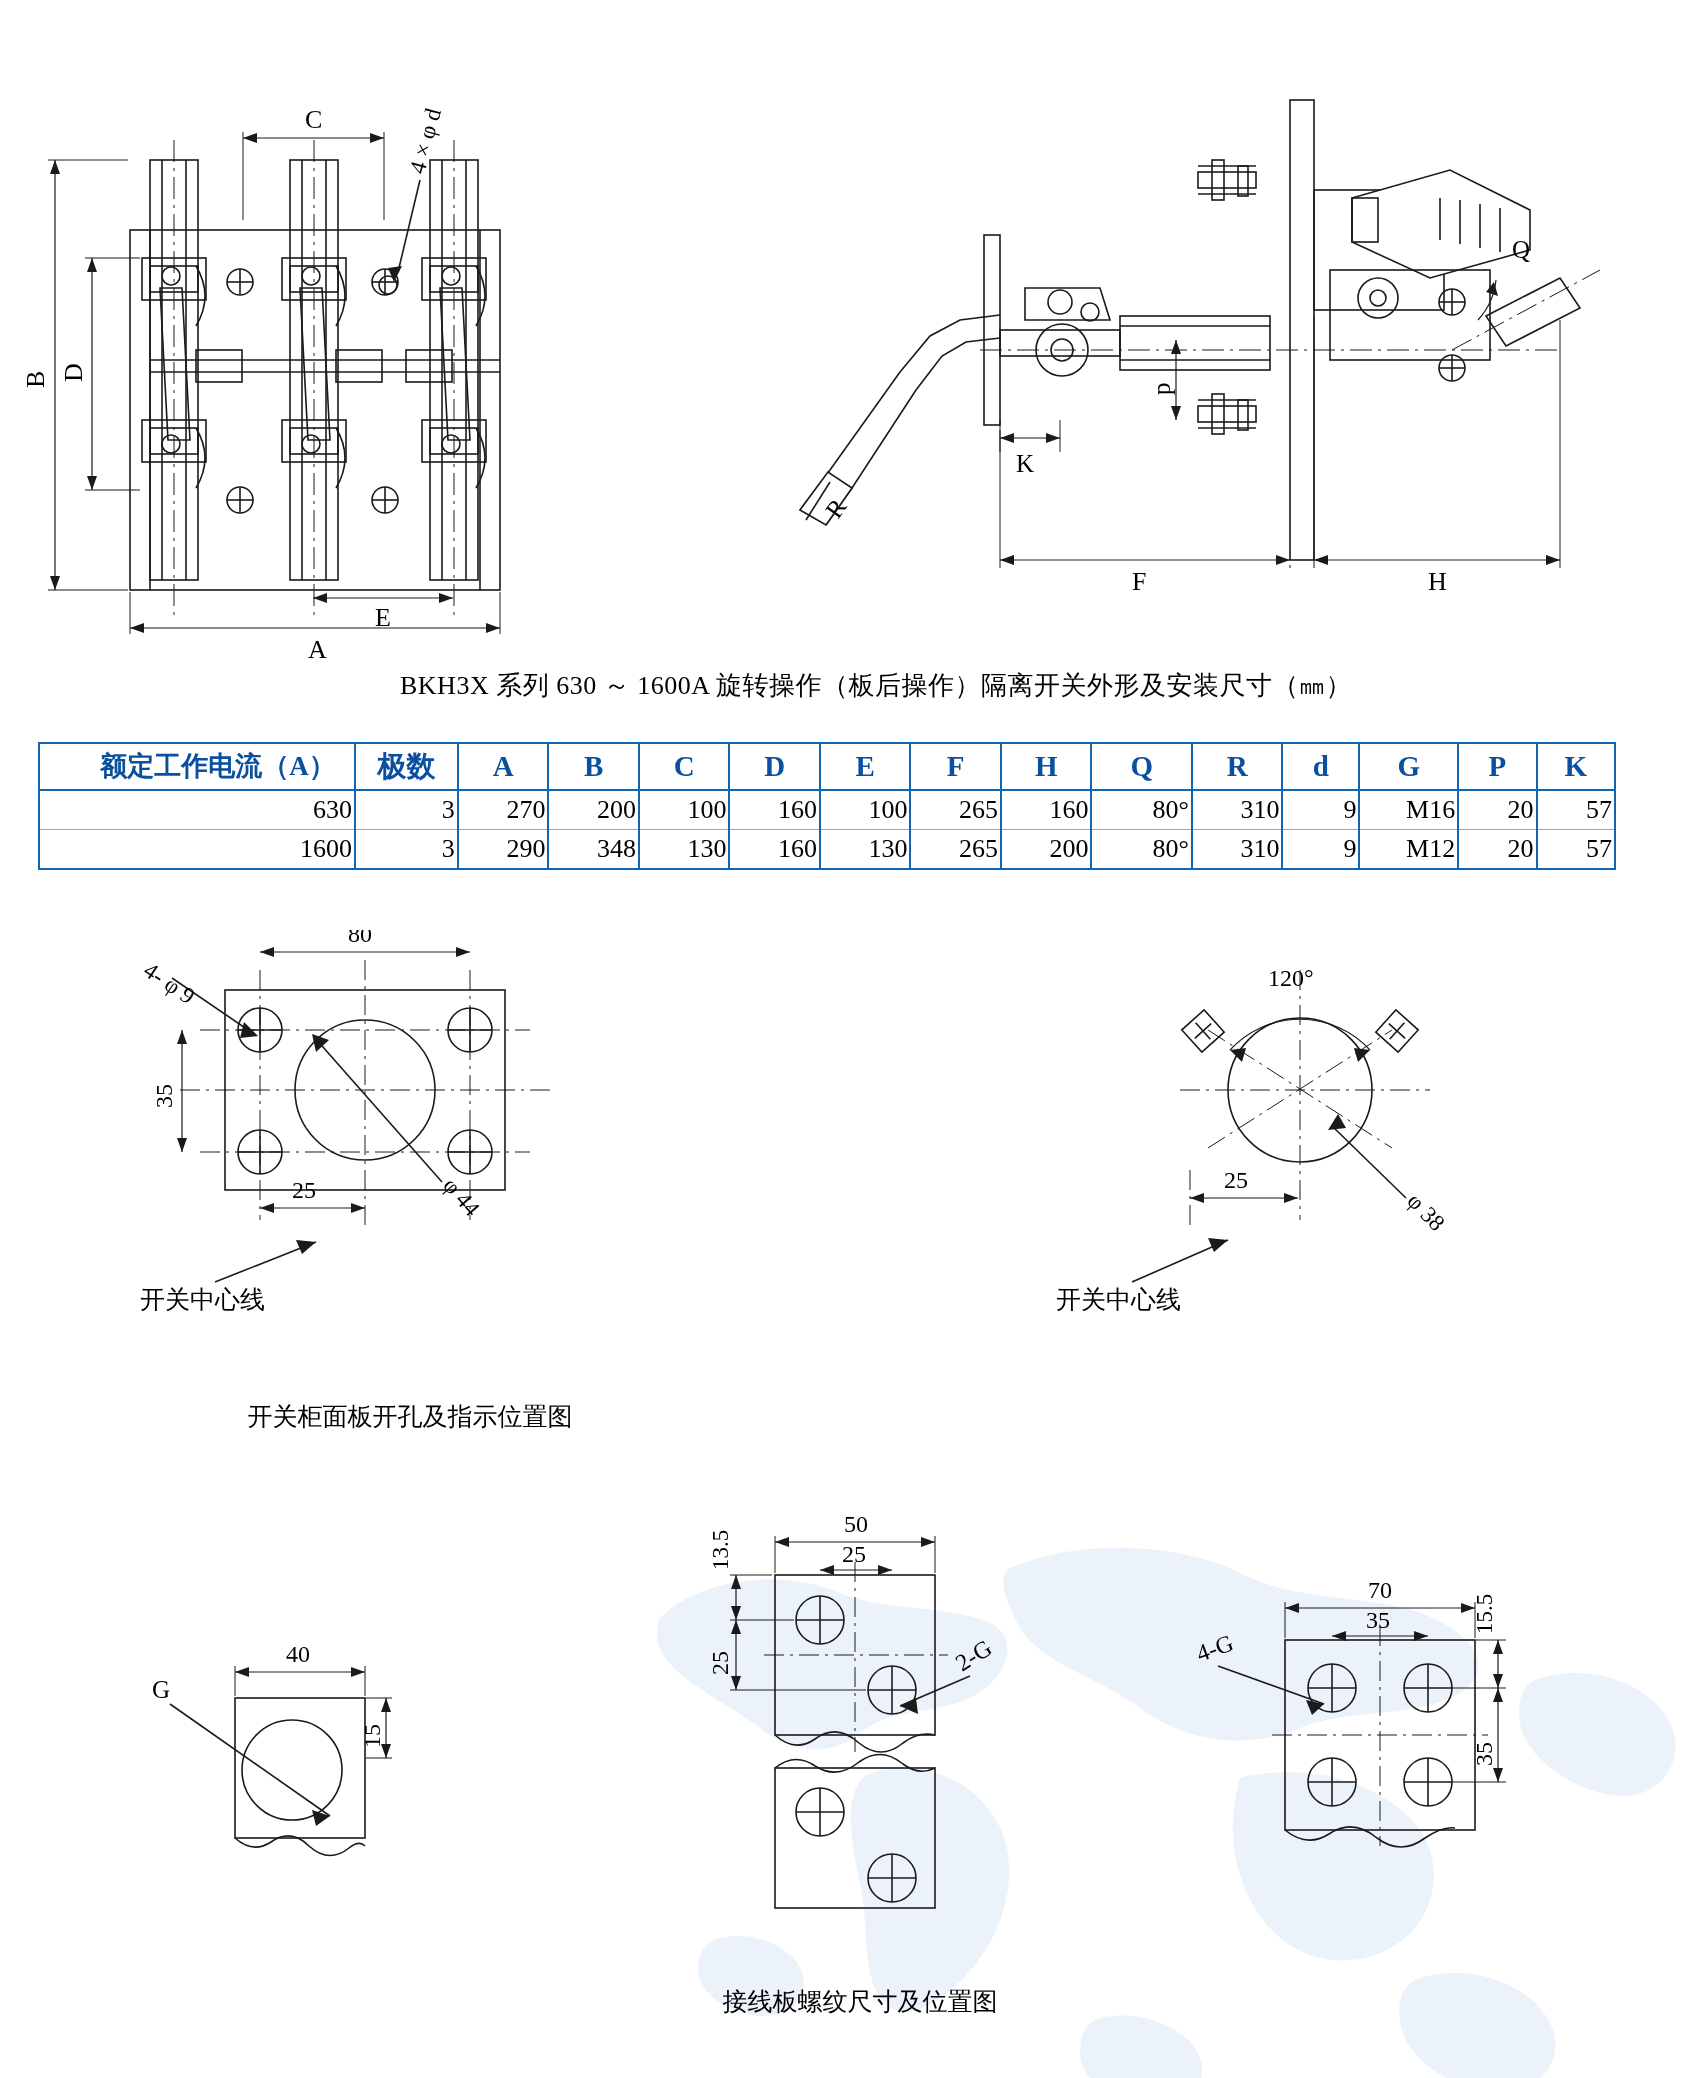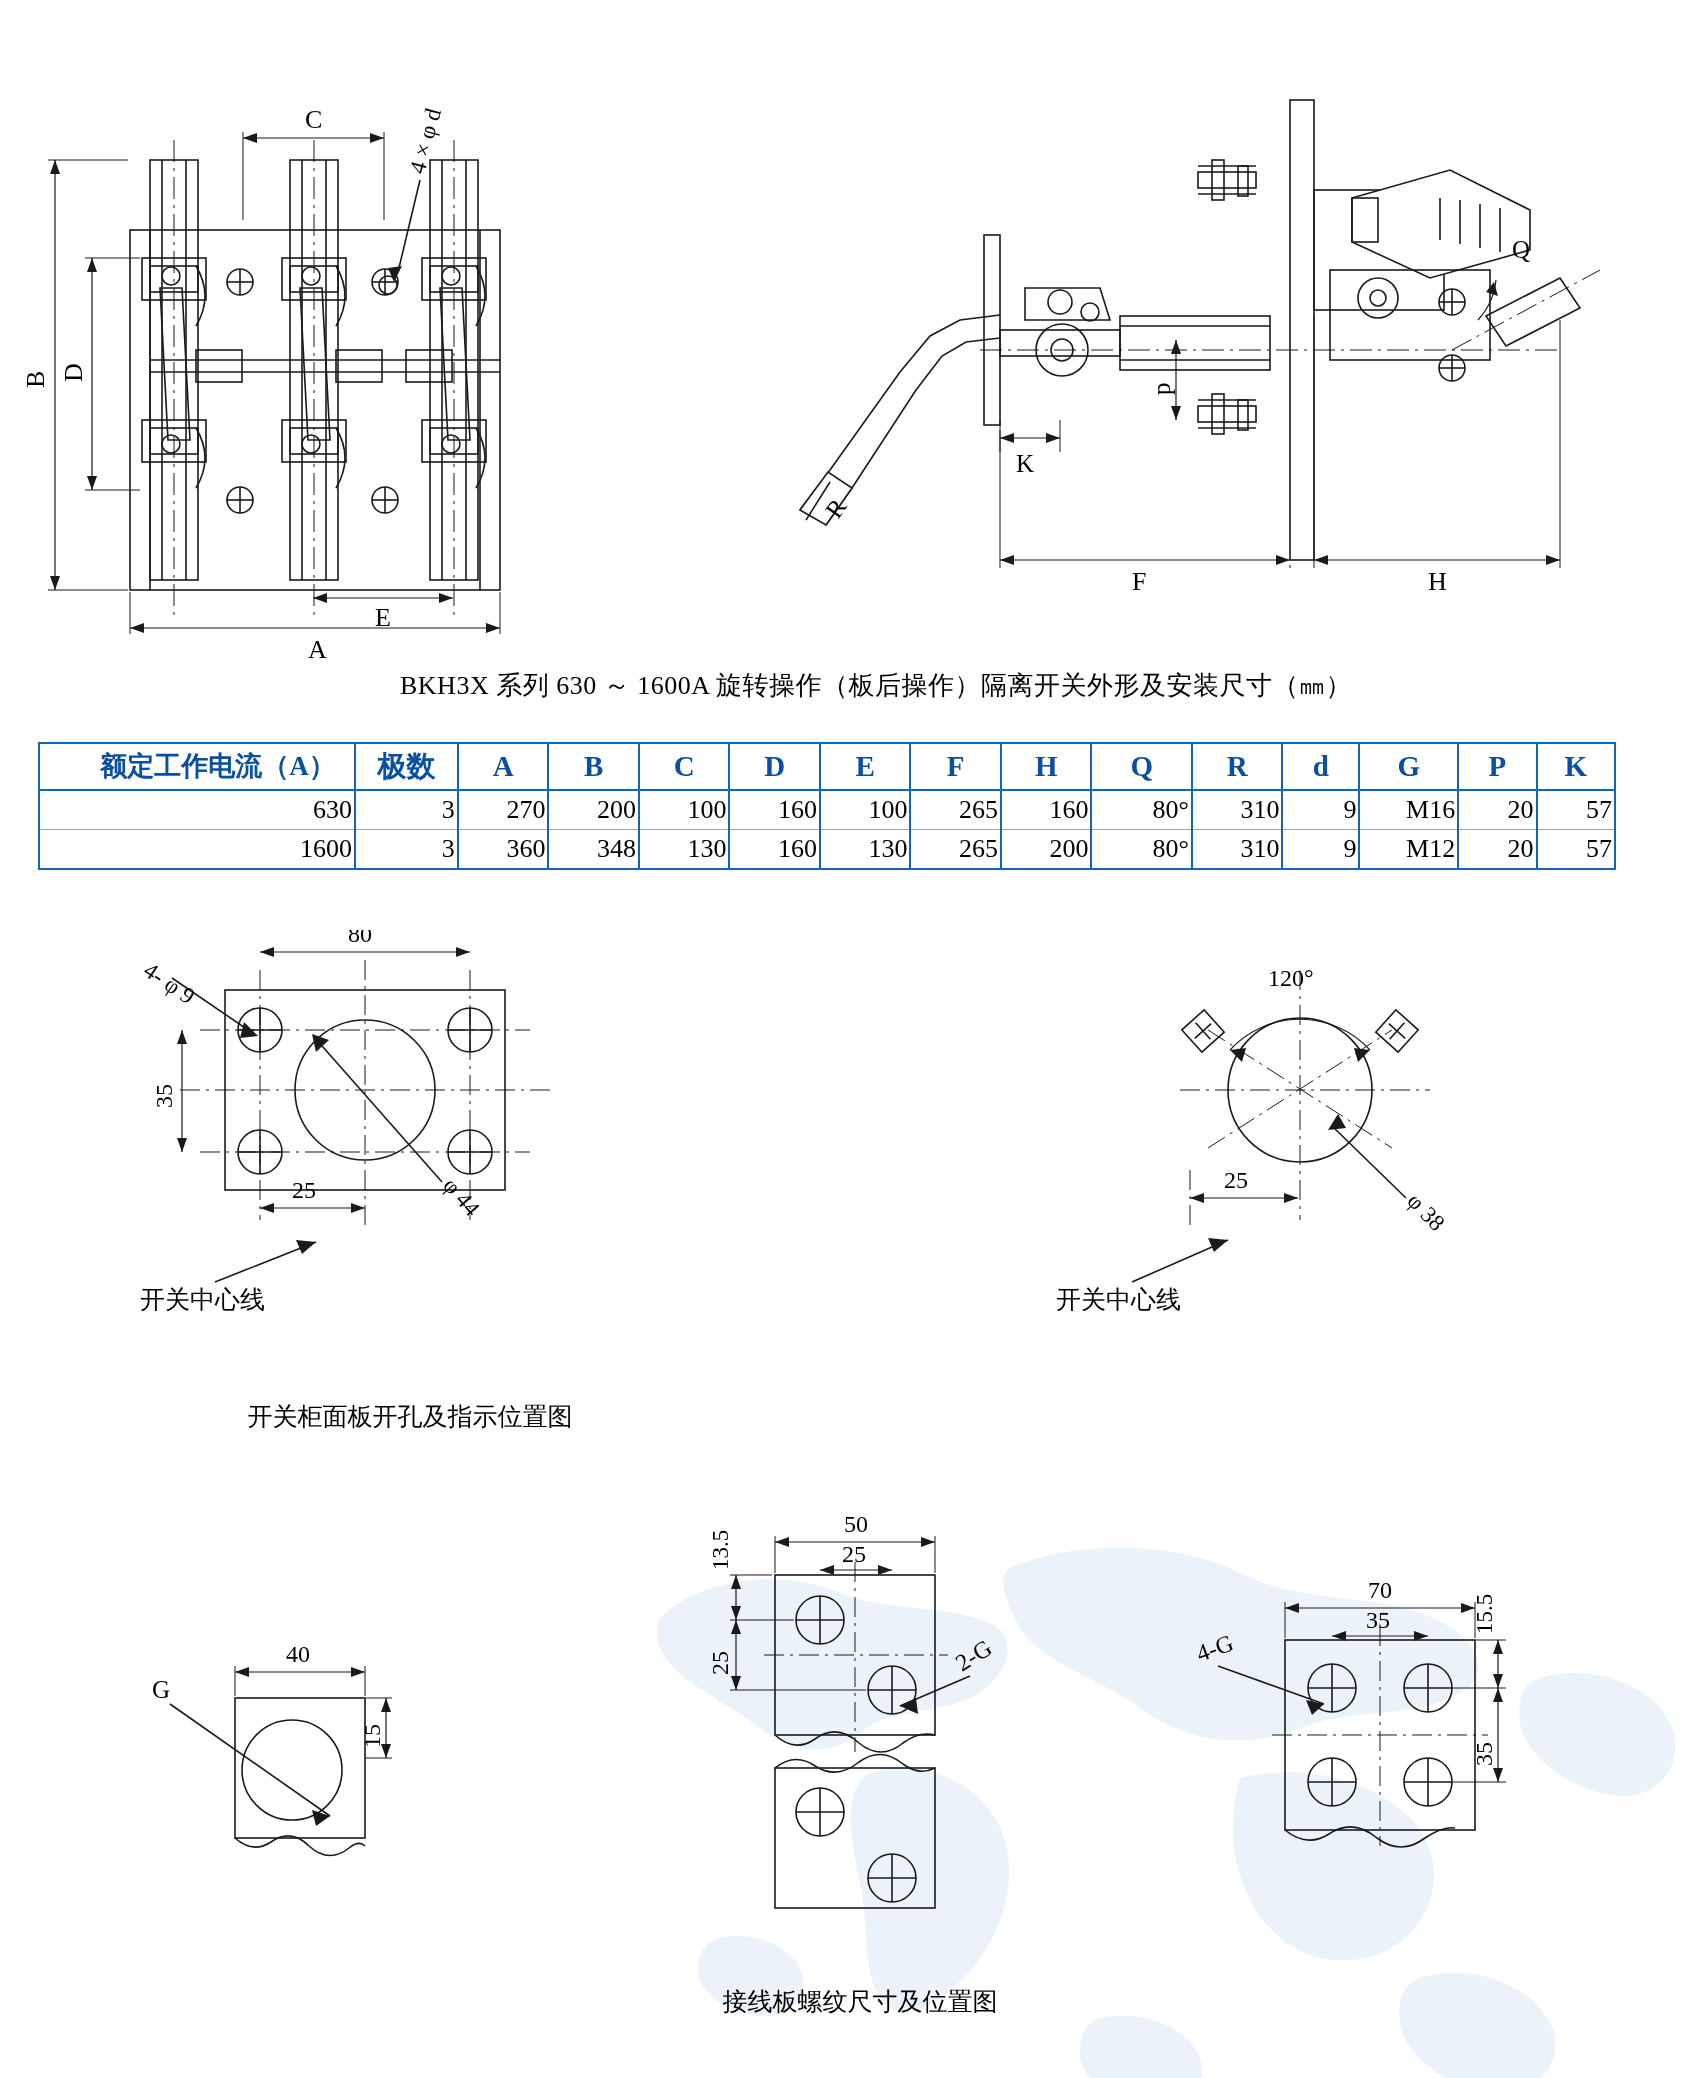--- a/index.html
+++ b/index.html
@@ -369,21 +369,21 @@
           <td>80°</td>
           <td>310</td>
           <td>9</td>
           <td>M16</td>
           <td>20</td>
           <td>57</td>
         </tr>
         <tr>
           <td>1600</td>
           <td>3</td>
-          <td>360</td>
+          <td>290</td>
           <td>348</td>
           <td>130</td>
           <td>160</td>
           <td>130</td>
           <td>265</td>
           <td>200</td>
           <td>80°</td>
           <td>310</td>
           <td>9</td>
           <td>M12</td>

